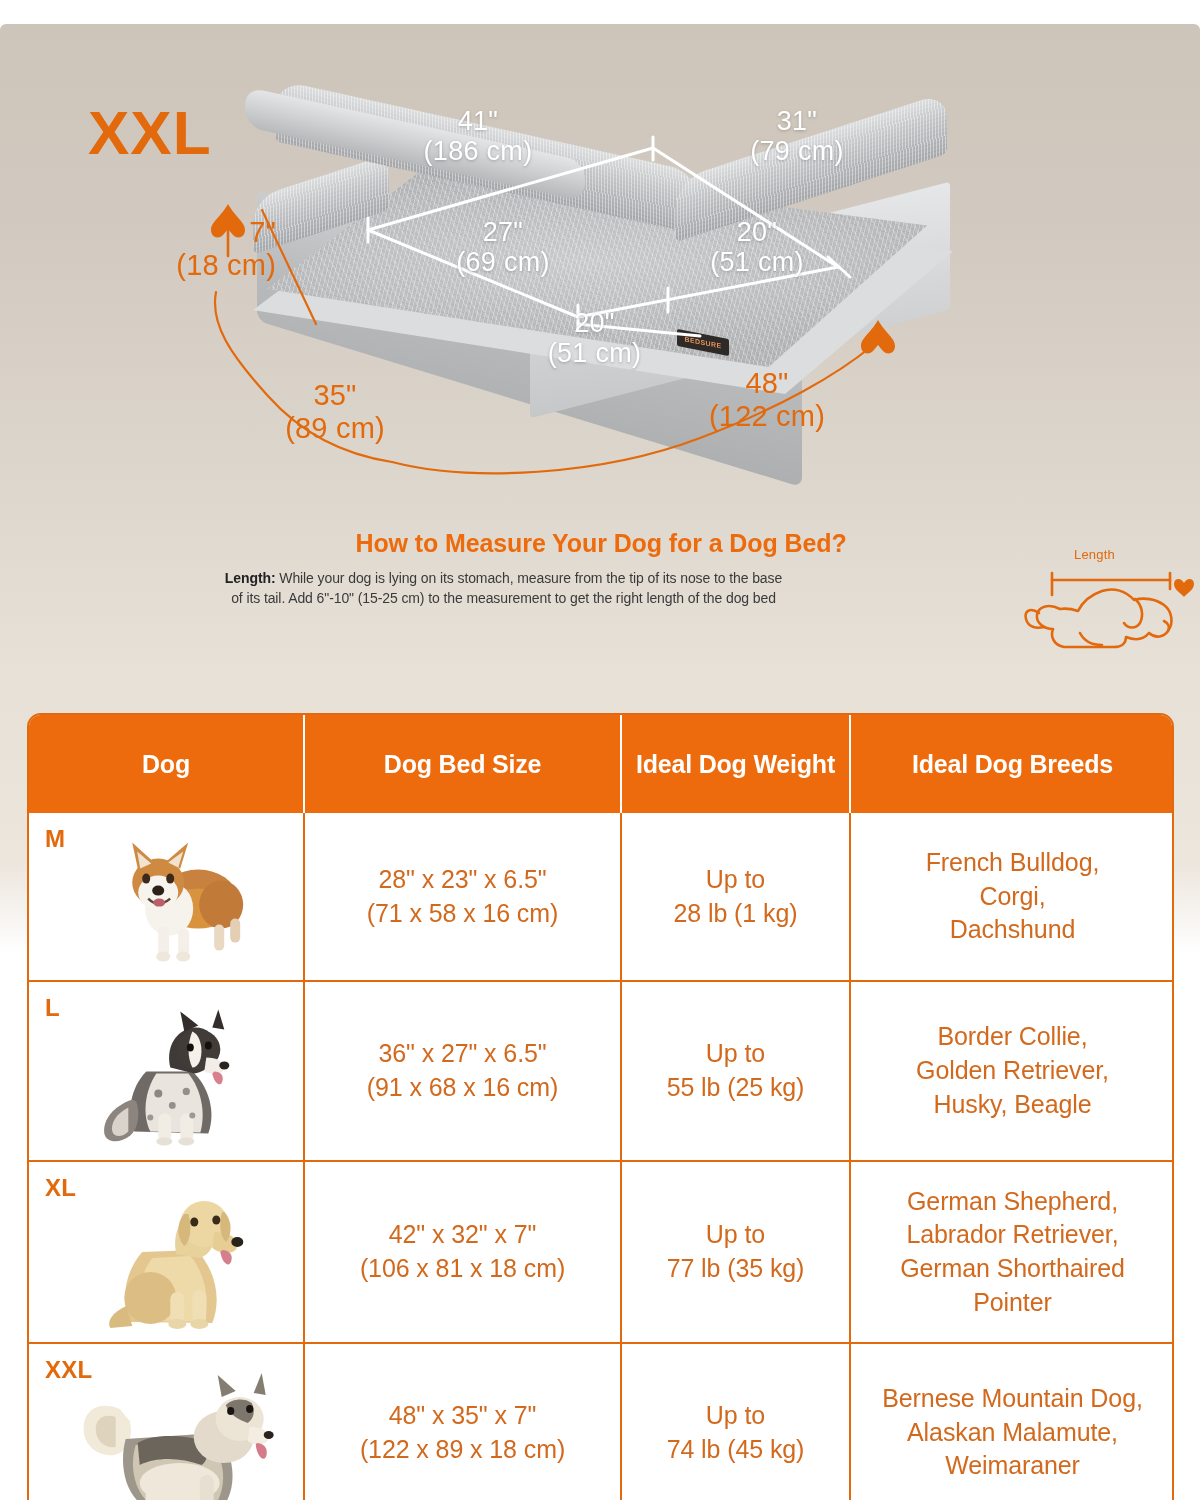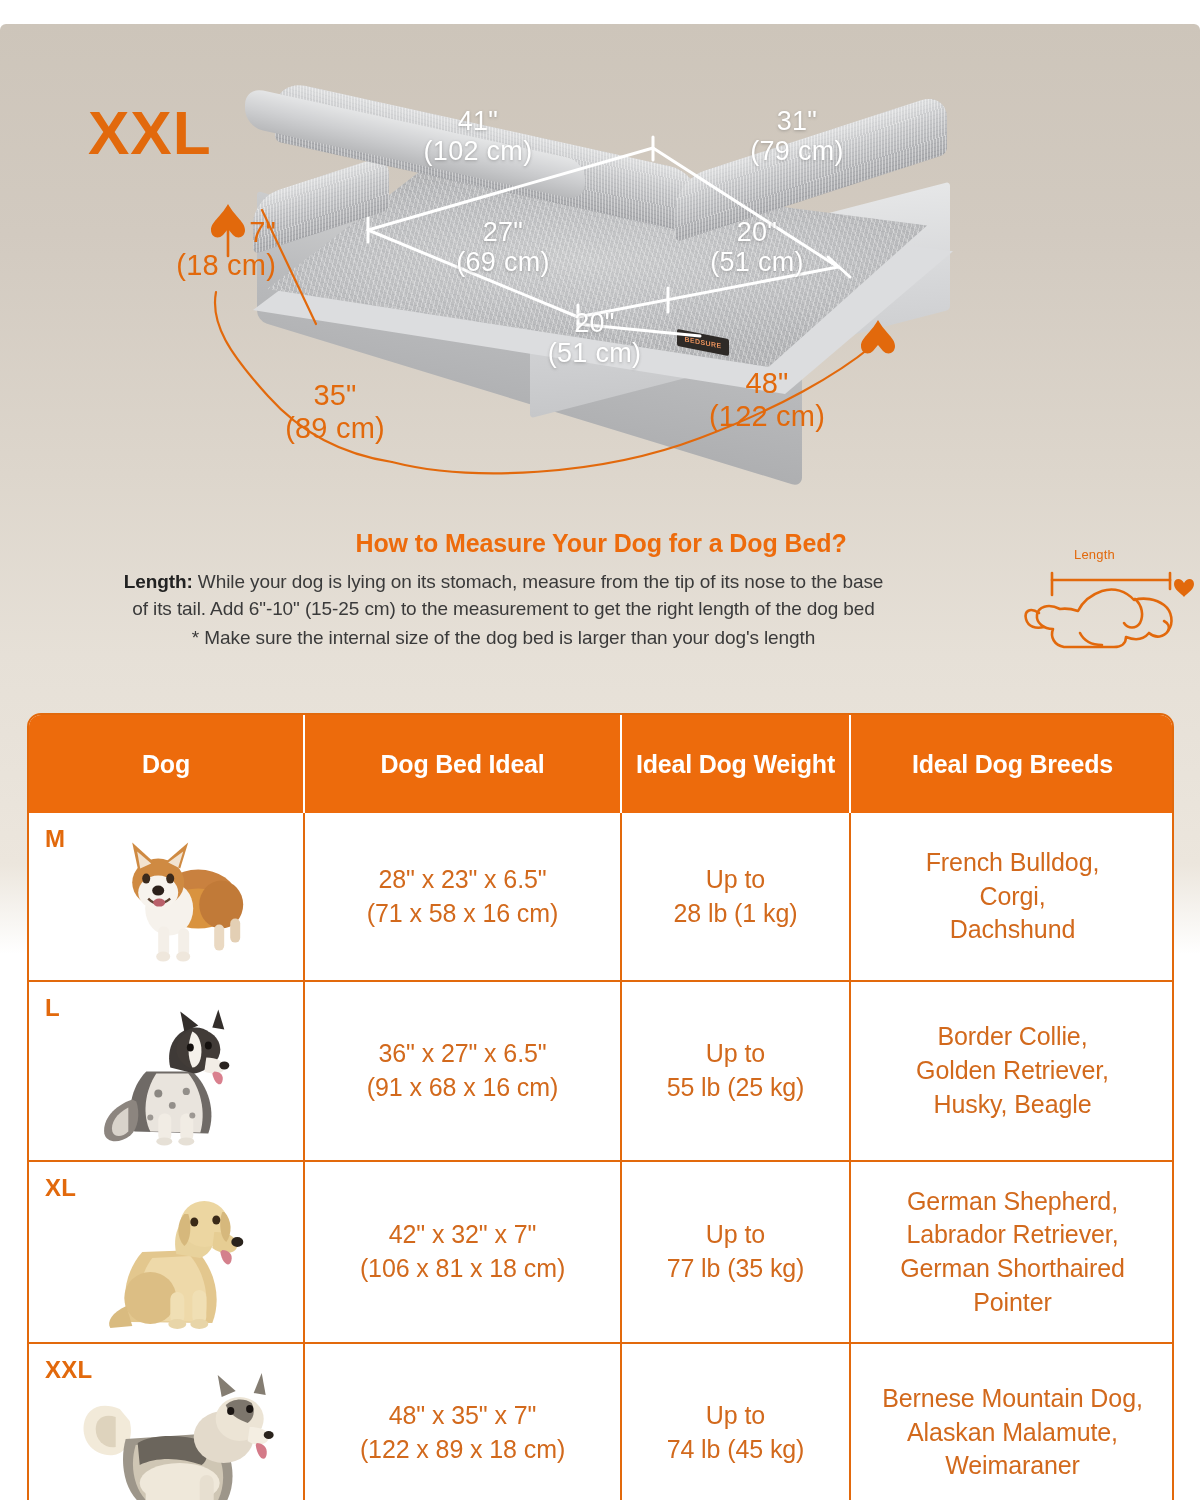--- a/index.html
+++ b/index.html
@@ -132,21 +132,21 @@
     text-align: center; font-weight: 400; letter-spacing: .2px;
   }
 
   
   .measure { position: absolute; left: 26px; top: 505px; width: 1150px; text-align: center; }
   .measure h2 {
     color: #ED6B0C; font-size: 25px; font-weight: 700; letter-spacing: -.1px;
     margin-bottom: 11px;
   }
   .measure p {
-    color: #3a3a3a; font-size: 19px; line-height: 1.42; letter-spacing: -.1px;
+    color: #3a3a3a; font-size: 14px; line-height: 1.42; letter-spacing: -.1px;
     max-width: 955px;
   }
   .measure p b { font-weight: 700; color: #222; }
 
   .dogdiag { position: absolute; left: 992px; top: 18px; width: 186px; height: 110px; }
   .dogdiag .dd-label {
     position: absolute; left: 56px; top: 0; font-size: 13px; color: #E2690C;
     letter-spacing: .2px;
   }
 
@@ -260,21 +260,21 @@
 
         <path d="M392 438 C470 458 600 452 700 414 C780 384 838 350 872 322" stroke-width="2.2"></path>
         <line x1="700" y1="368" x2="856" y2="318" stroke-width="2.2" opacity="0"></line>
         <path d="M878 296 C886 310 895 314 895 322 C895 329 888 332 883 327 L878 321 L873 327
                  C868 332 861 329 861 322 C861 314 870 310 878 296 Z" fill="#E2690C" stroke="none"></path>
       </g>
     </svg>
 
     <div class="wlabel" style="left:398px; top:82px; width:160px;">
       <div>41"</div>
-      <div>(102 cm)</div>
+      <div>(186 cm)</div>
     </div>
 
     <div class="wlabel" style="left:722px; top:82px; width:150px;">
       <div>31"</div>
       <div>(79 cm)</div>
     </div>
 
     <div class="wlabel" style="left:418px; top:193px; width:170px;">
       <div>27"</div>
       <div>(69 cm)</div>
@@ -305,21 +305,20 @@
       <div>(122 cm)</div>
     </div>
   </div>
 
   <div class="measure">
     <h2>How to Measure Your Dog for a Dog Bed?</h2>
     <p>
       <b>Length:</b><span> While your dog is lying on its stomach, measure from the tip of its nose to the base</span><br>
       <span>of its tail. Add 6"-10" (15-25 cm) to the measurement to get the right length of the dog bed</span>
     </p>
-    <p style="margin-top:2px;">* Make sure the internal size of the dog bed is larger than your dog's length</p>
 
     <div class="dogdiag">
       <div class="dd-label">Length</div>
       <svg viewBox="0 0 186 110" width="186" height="110">
         <g stroke="#E2690C" stroke-width="2.6" fill="none" stroke-linecap="round" stroke-linejoin="round">
 
           <line x1="34" y1="33" x2="152" y2="33"></line>
           <line x1="34" y1="26" x2="34" y2="48"></line>
           <line x1="152" y1="26" x2="152" y2="42"></line>
 
@@ -353,21 +352,21 @@
     <table>
       <colgroup>
         <col class="col-dog">
           <col class="col-size">
           <col class="col-wt">
           <col class="col-breed">
       </colgroup>
       <thead>
         <tr>
           <th>Dog</th>
-          <th>Dog Bed Ideal</th>
+          <th>Dog Bed Size</th>
           <th>Ideal Dog Weight</th>
           <th>Ideal Dog Breeds</th>
         </tr>
       </thead>
       <tbody>
 
         <tr class="r-m">
           <td class="dogcell">
             <span class="szlabel">M</span>
             <span class="photo">

